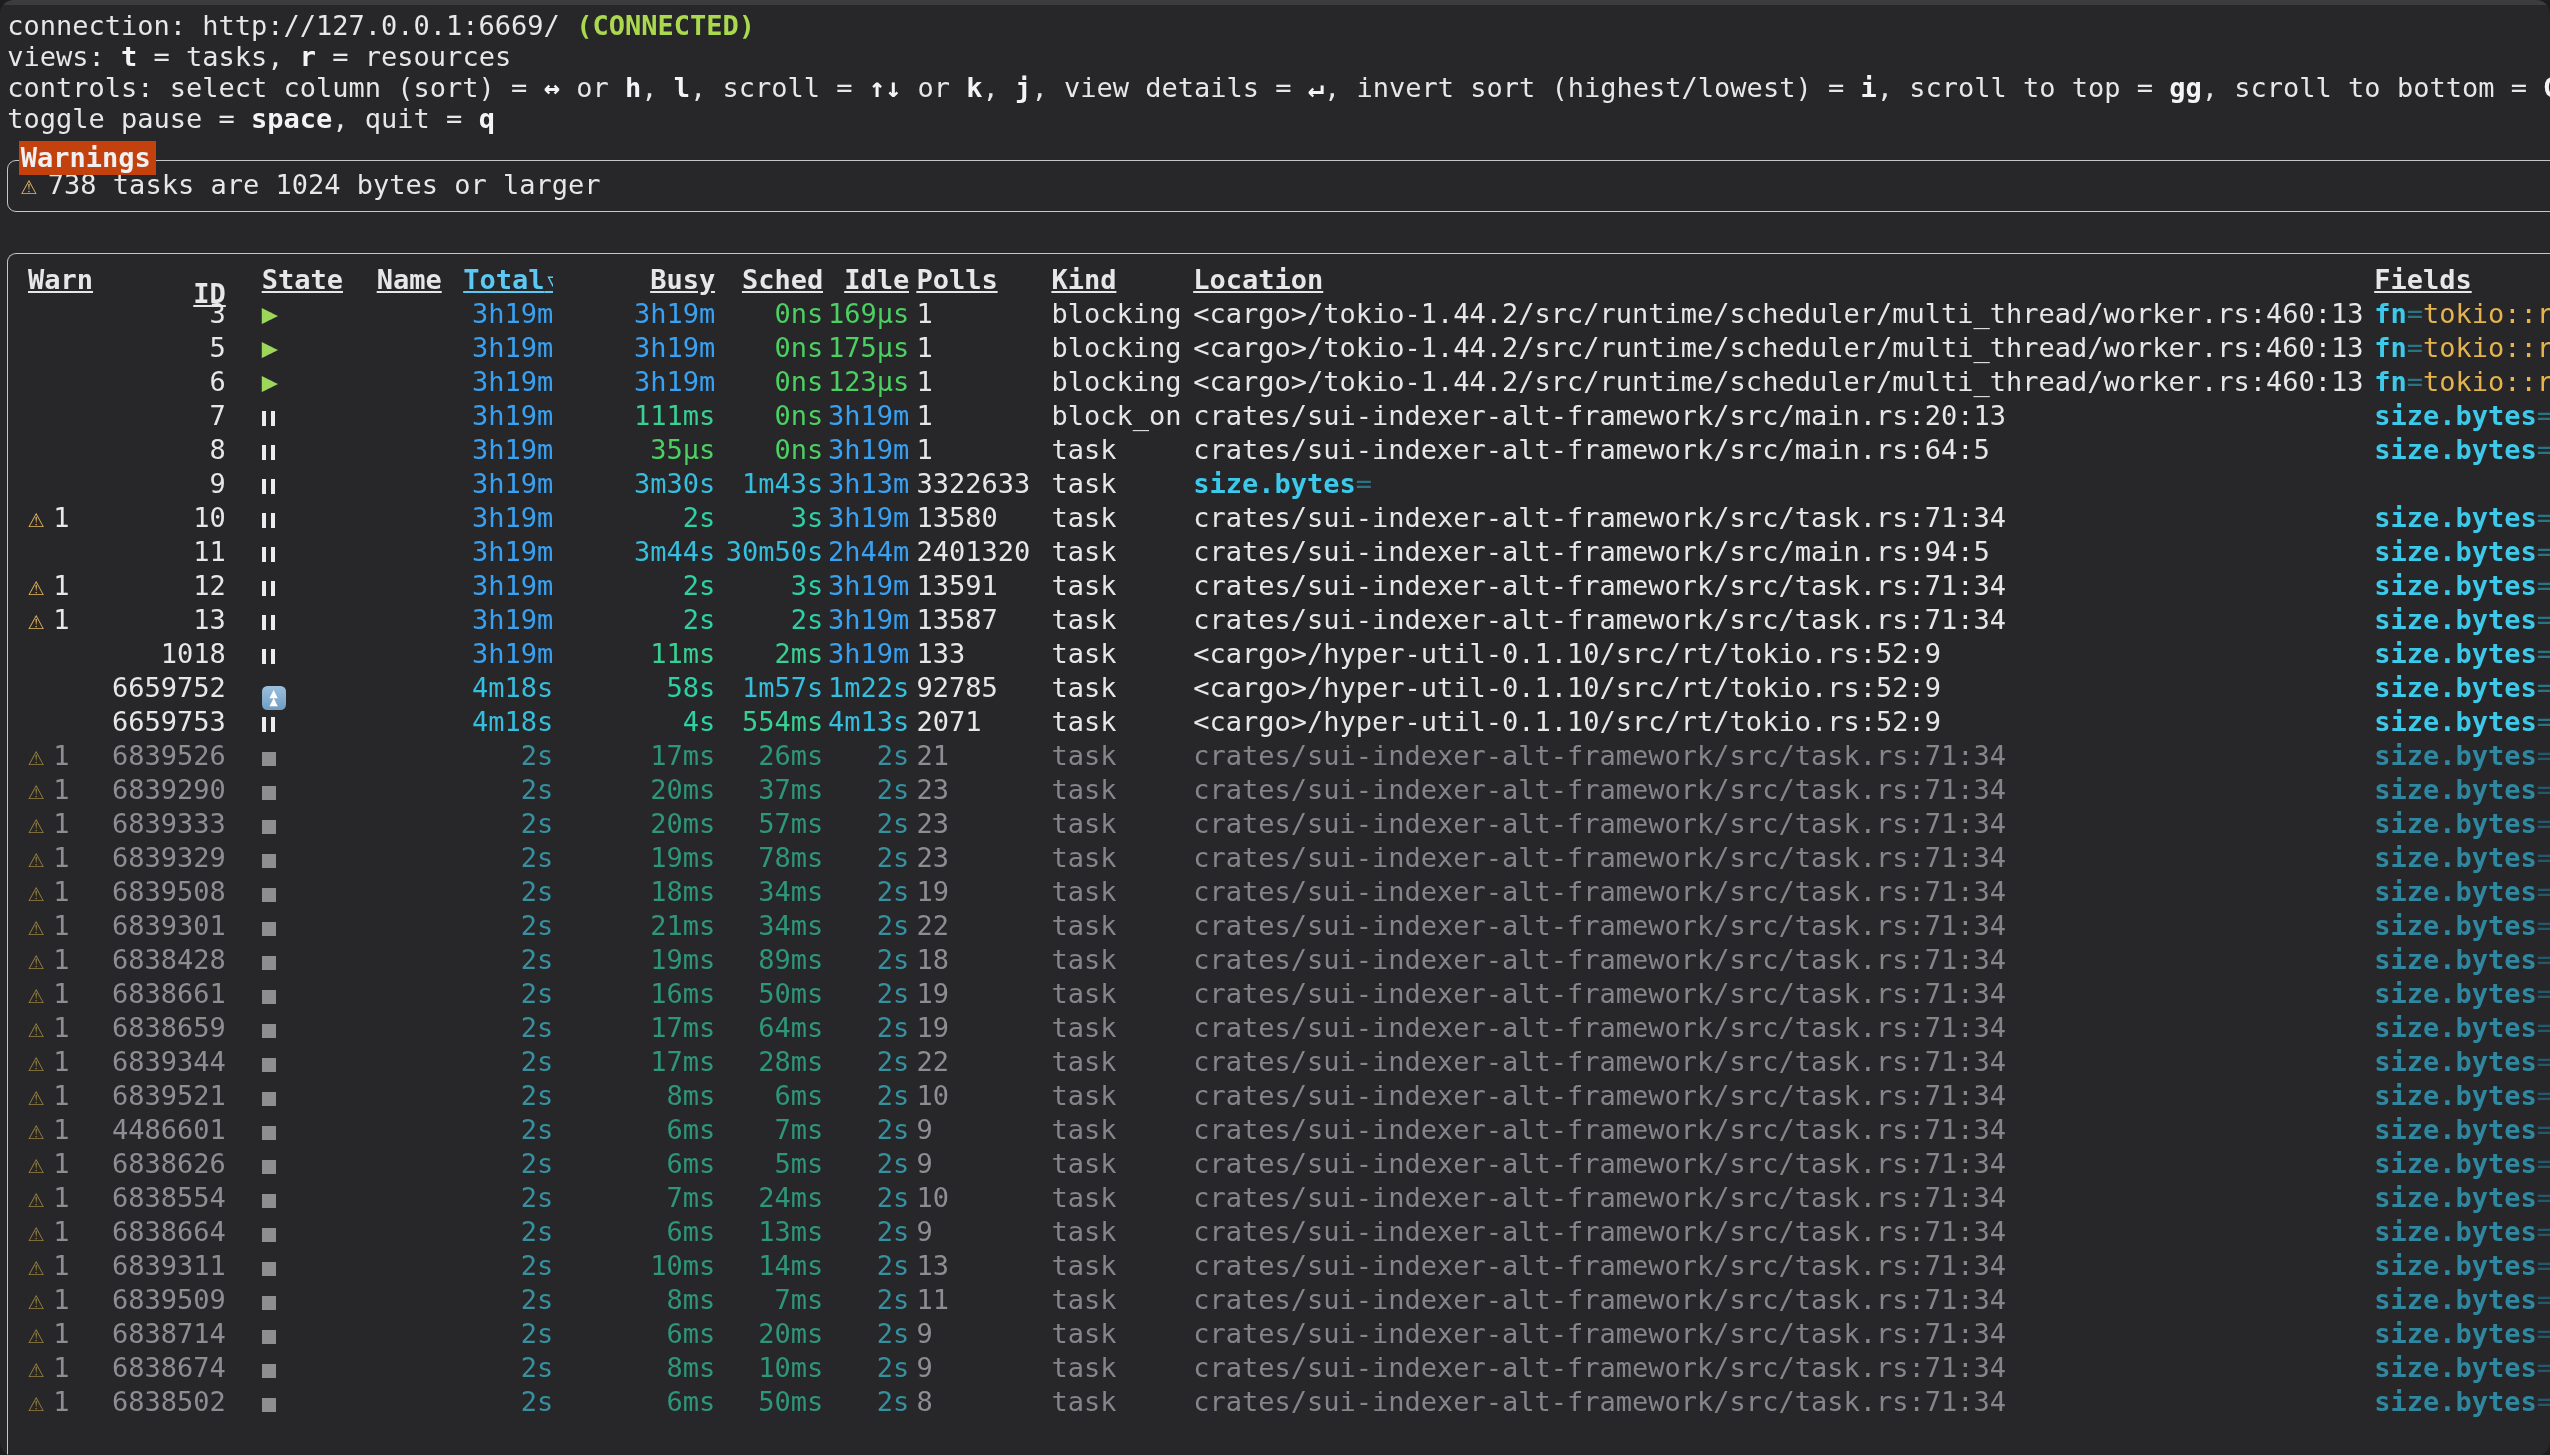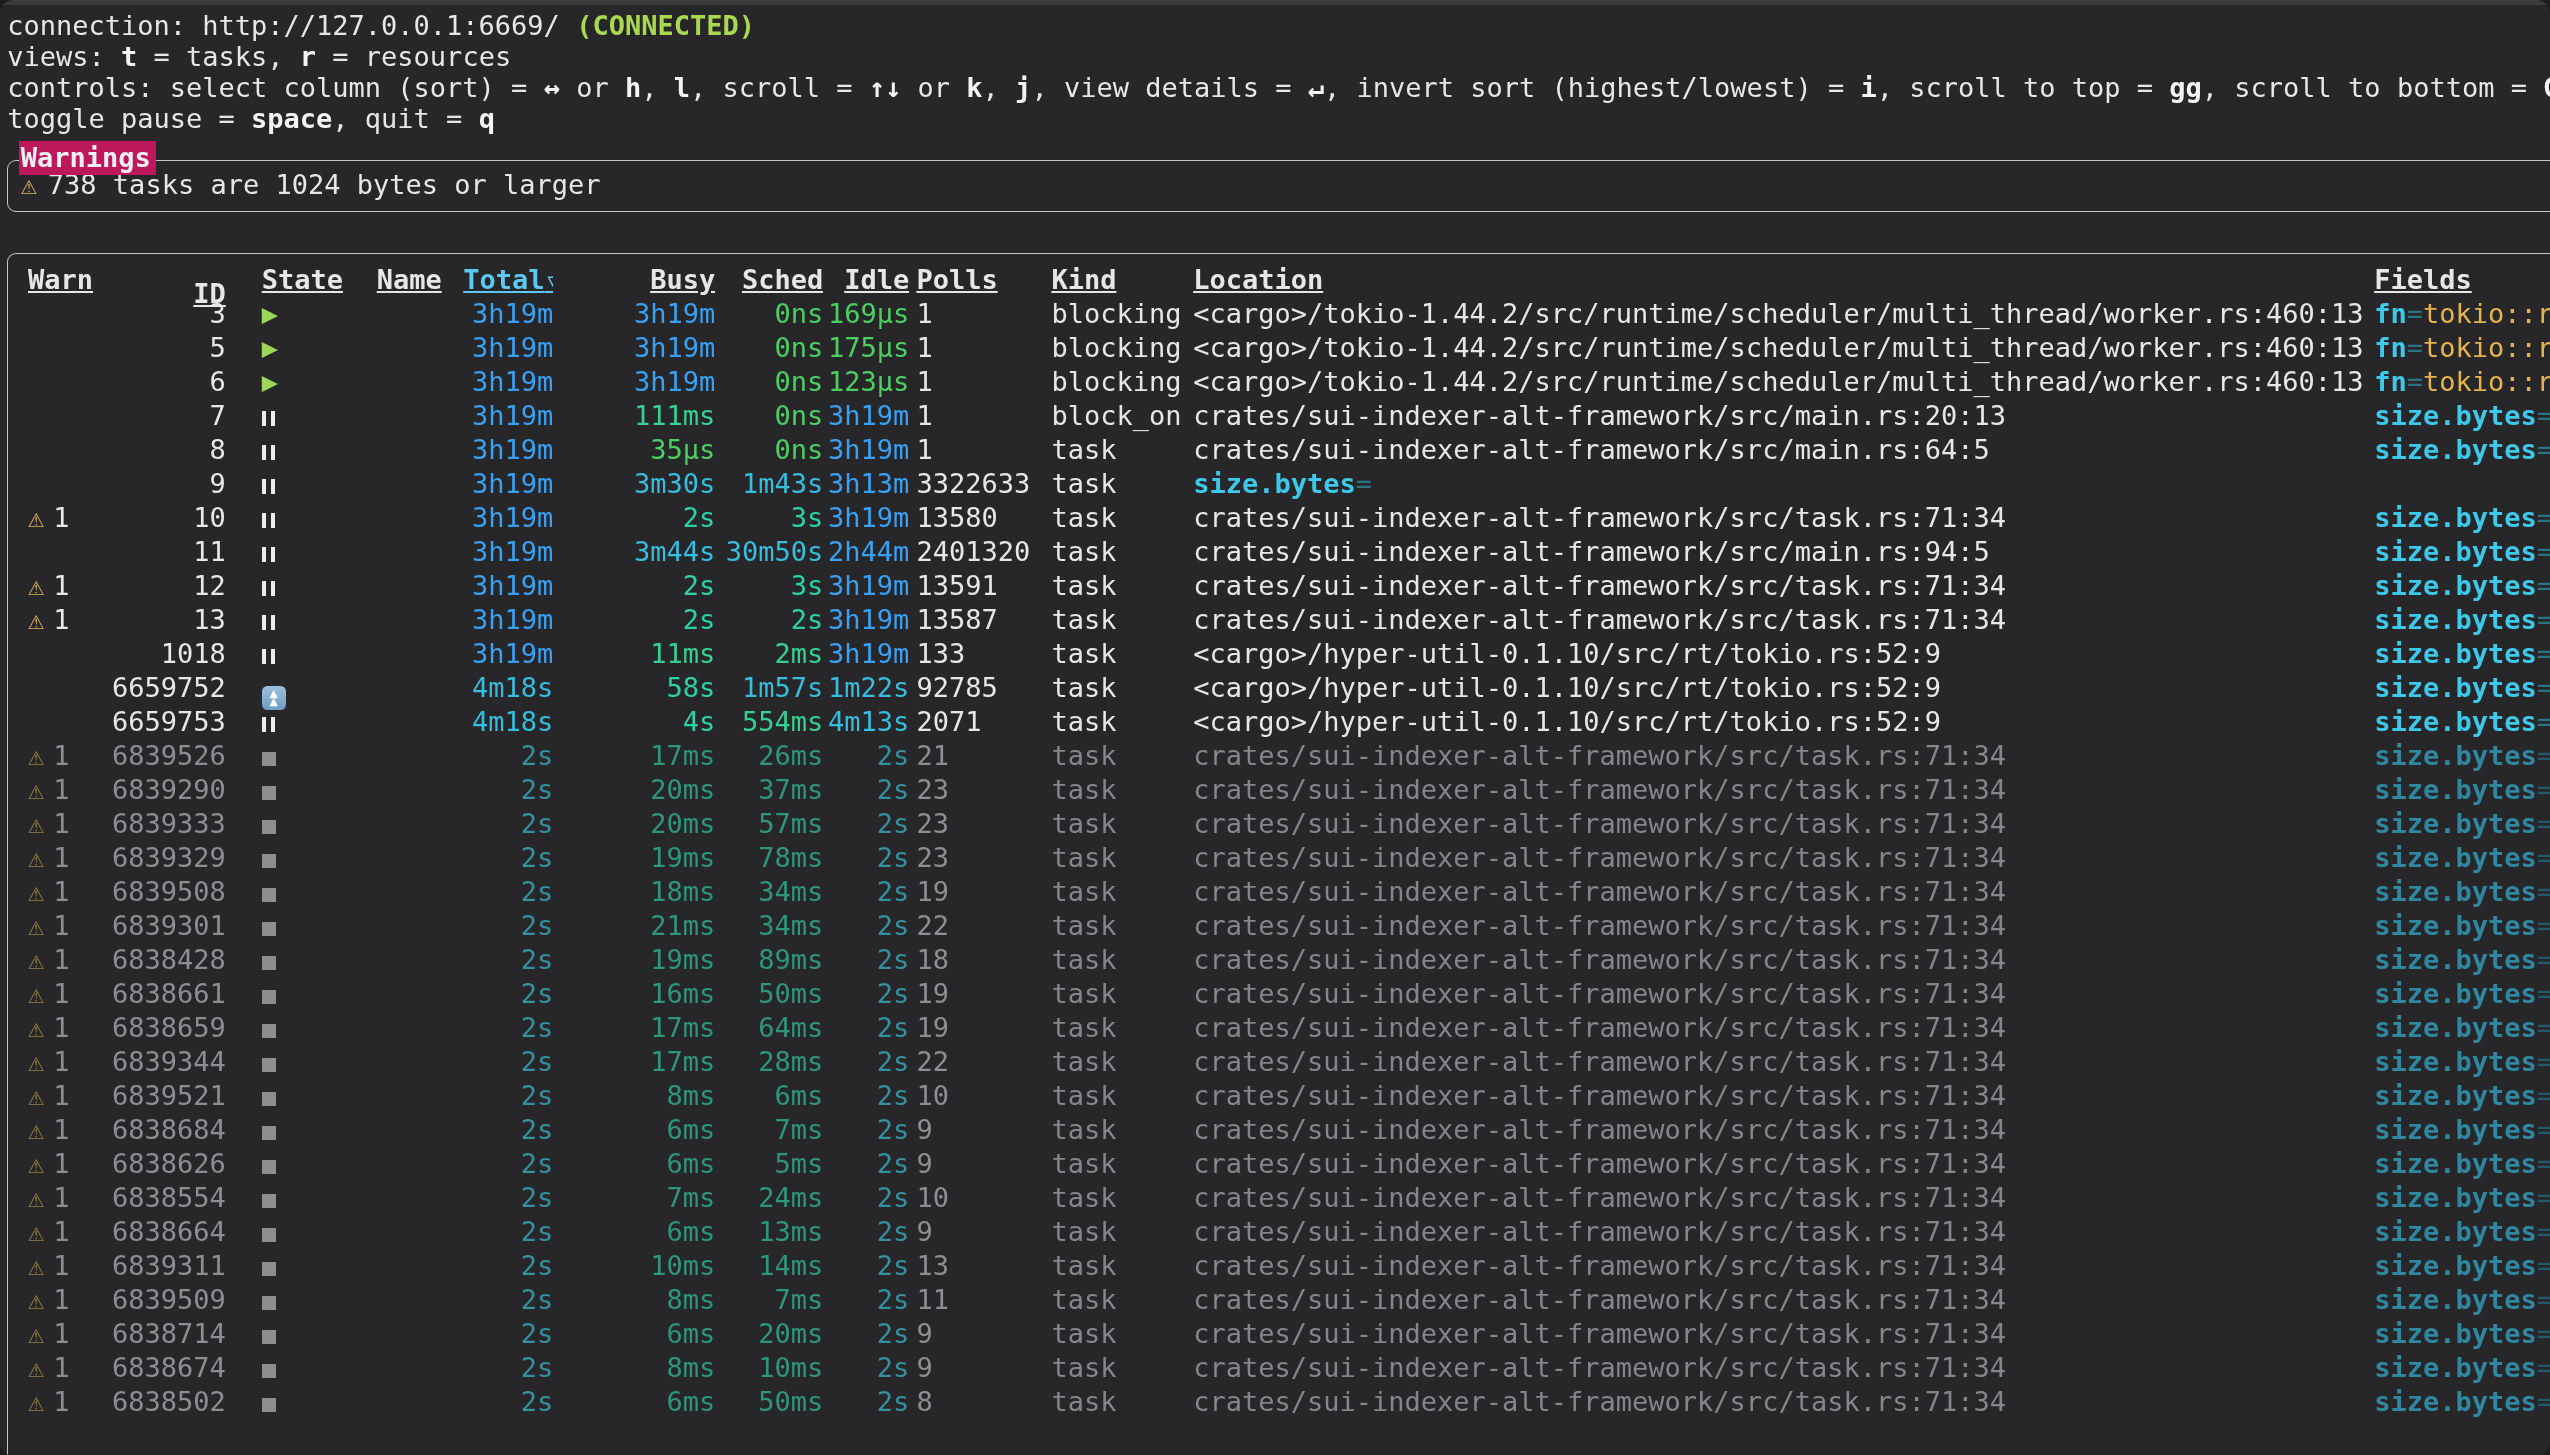--- a/index.html
+++ b/index.html
@@ -6,21 +6,21 @@
   .screen{position:relative;width:2550px;height:1456px;background:#27272a;overflow:hidden;
           font-family:"DejaVu Sans Mono",monospace;font-size:27px;color:#e7e7e9;border-radius:14px;}
   .top-strip{height:4.5px;background:#3c3c3f;}
   
   .help{padding:5.4px 0 0 7.2px;}
   .help-line{height:31px;line-height:31px;white-space:nowrap;}
   .help-line .b{font-weight:bold;color:#f4f4f6;}
   .help-line .g{font-weight:bold;color:#abd94e;}
   
   .panel{position:relative;margin-left:7.2px;width:2566px;border:1.8px solid #c6c6c8;border-radius:9px;}
-  .panel-title{position:absolute;top:-20px;left:10.8px;background:#be185d;padding:0 5.4px 0 1.8px;
+  .panel-title{position:absolute;top:-20px;left:10.8px;background:#c2410c;padding:0 5.4px 0 1.8px;
                font-weight:bold;color:#f0f0f2;white-space:nowrap;line-height:34px;height:34px;}
   .warnings{margin-top:26px;padding:7.2px 0 9px 0;}
   .warn-item{padding-left:12.6px;height:34px;line-height:34px;}
   .warn-glyph{color:#e2b45e;margin-right:10.8px;}
   .tasks{margin-top:41px;height:1310px;border-bottom:none;border-right:none;
          border-radius:9px 0 0 0;}
   .tasks-title .tcount{font-weight:bold;}
   .tasks-title .tlabel{font-weight:normal;color:#e7e7e9;}
   .play{color:#9cd65a;font-weight:normal;margin:0 9px 0 12.6px;}
   .pausebars{display:inline-flex;gap:4.5px;margin:0 10.8px 0 16px;vertical-align:-0.9px;}
@@ -472,21 +472,21 @@
           <div class="cell c-dur"><span class="dur-ms">8ms</span></div>
           <div class="cell c-dur"><span class="dur-ms">6ms</span></div>
           <div class="cell c-dur"><span class="dur-s">2s</span></div>
           <div class="cell c-polls">10</div>
           <div class="cell c-kind">task</div>
           <div class="cell c-loc">crates/sui-indexer-alt-framework/src/task.rs:71:34</div>
           <div class="cell c-fields"><span class="fkey">size.bytes</span><span class="feq">=</span></div>
         </div>
         <div class="trow grid dim">
           <div class="cell c-warn"><span class="warn-icon">⚠</span><span class="warn-count">1</span></div>
-          <div class="cell c-id">6838684</div>
+          <div class="cell c-id">4486601</div>
           <div class="cell c-state"><span class="ico-done"></span></div>
           <div class="cell c-name"></div>
           <div class="cell c-dur"><span class="dur-s">2s</span></div>
           <div class="cell c-dur"><span class="dur-ms">6ms</span></div>
           <div class="cell c-dur"><span class="dur-ms">7ms</span></div>
           <div class="cell c-dur"><span class="dur-s">2s</span></div>
           <div class="cell c-polls">9</div>
           <div class="cell c-kind">task</div>
           <div class="cell c-loc">crates/sui-indexer-alt-framework/src/task.rs:71:34</div>
           <div class="cell c-fields"><span class="fkey">size.bytes</span><span class="feq">=</span></div>

